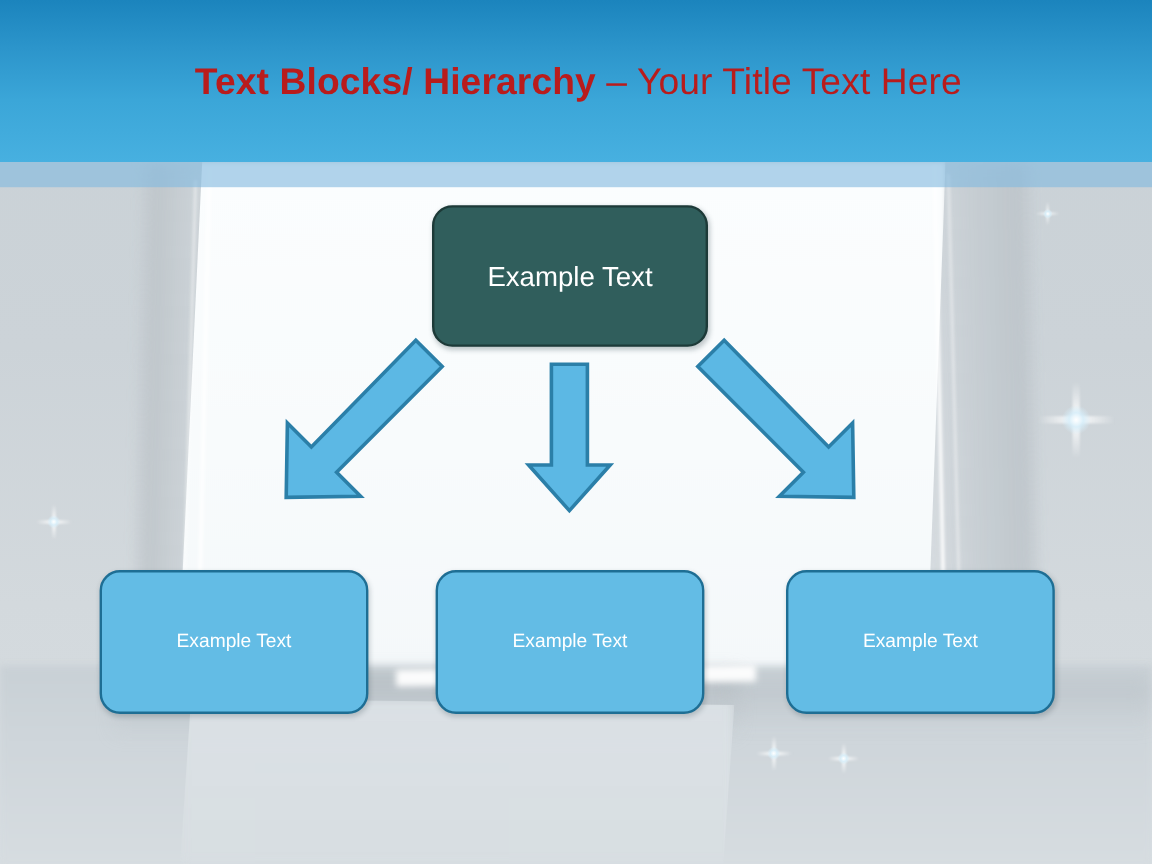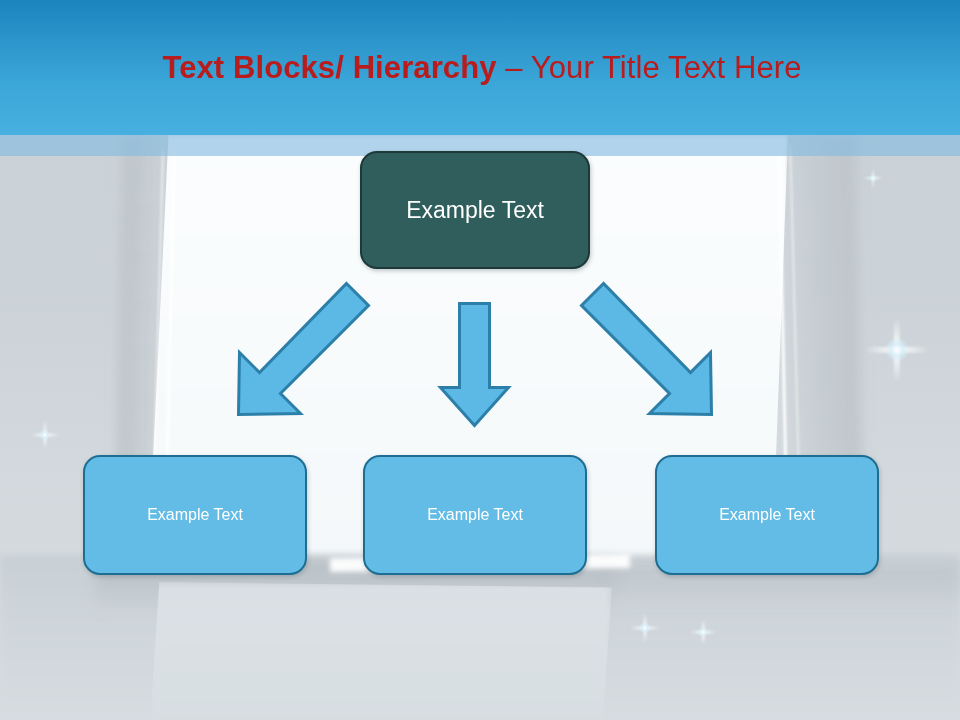--- a/index.html
+++ b/index.html
@@ -157,20 +157,21 @@
 
   
   .node {
     position: absolute;
     box-sizing: border-box;
     display: flex;
     align-items: center;
     justify-content: center;
     color: #ffffff;
     text-align: center;
+    margin-top: 20px;
   }
   .node-top {
     left: 360px; top: 151px;
     width: 230px; height: 118px;
     background: #305e5c;
     border: 2px solid #1d3a38;
     border-radius: 17px;
     font-size: 23px;
     box-shadow: 1px 2px 4px rgba(40,60,70,.28);
   }

